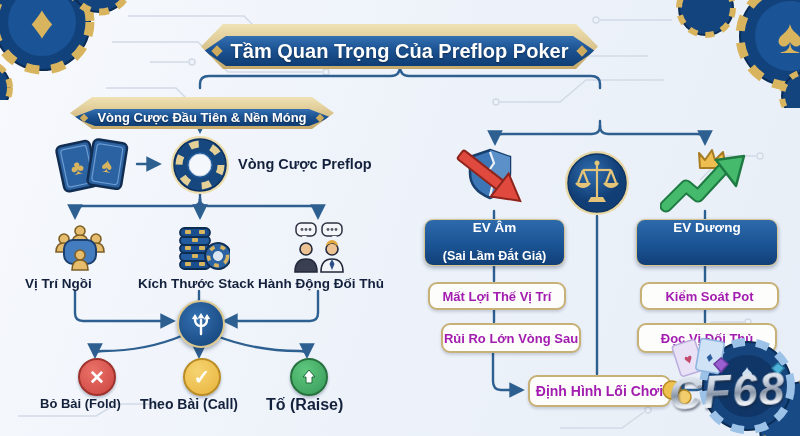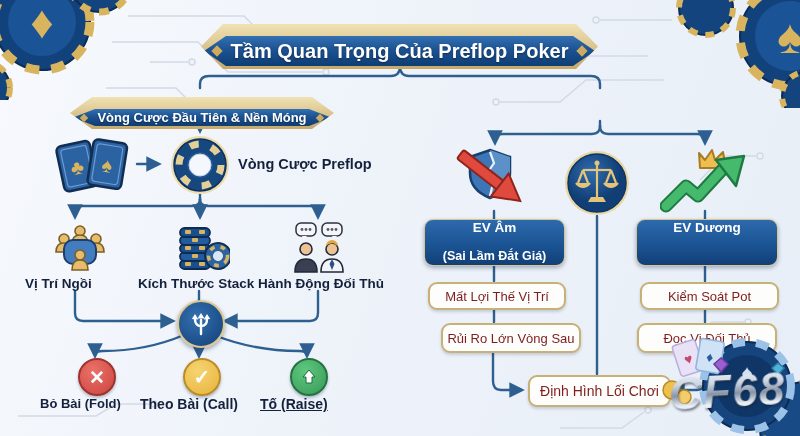--- a/index.html
+++ b/index.html
@@ -25,21 +25,21 @@
     background:linear-gradient(180deg,#2d6aac 0%,#1b5494 55%,#113f78 100%);
     box-shadow:0 2px 4px rgba(20,40,80,.35);
     display:flex;flex-direction:column;align-items:center;justify-content:space-between;
     color:#fff;font-weight:bold;line-height:1.25;}
   .navybox .l1{font-size:13.5px;}
   .navybox .l2{font-size:12.5px;}
   
   .whitebox{position:absolute;border-radius:9px;border:2px solid #c8b176;
     background:#fdfdfb;box-shadow:0 2px 3px rgba(20,40,80,.18);
     display:flex;align-items:center;justify-content:center;
-    color:#7f1d1d;font-weight:normal;font-size:13px;white-space:nowrap;}
+    color:#a21caf;font-weight:bold;font-size:13px;white-space:nowrap;}
   .lbl{position:absolute;color:#14213c;font-weight:bold;white-space:nowrap;}
   .circle-badge{position:absolute;border-radius:50%;display:flex;align-items:center;justify-content:center;}
 </style>
 </head>
 <body>
 
 <div id="canvas">
 
   <svg class="abs" style="left:0;top:0;" width="800" height="436">
     <g fill="none" stroke="#d2dae6" stroke-width="1.5">
@@ -276,21 +276,21 @@
   <div class="circle-badge" style="left:78px;top:358px;width:34px;height:34px;background:radial-gradient(circle at 38% 32%,#ea7168,#cc4540);border:2px solid #9e322c;color:#fff;font-size:19px;font-weight:bold;box-shadow:0 2px 3px rgba(20,40,80,.3);">✕</div>
   <div class="circle-badge" style="left:183px;top:358px;width:34px;height:34px;background:radial-gradient(circle at 38% 32%,#f6d472,#e8b33b);border:2px solid #b98c26;color:#fff;font-size:20px;font-weight:bold;box-shadow:0 2px 3px rgba(20,40,80,.3);">✓</div>
   <div class="circle-badge" style="left:290px;top:358px;width:34px;height:34px;background:radial-gradient(circle at 38% 32%,#5ec77e,#379a58);border:2px solid #27713f;box-shadow:0 2px 3px rgba(20,40,80,.3);">
     <svg width="18" height="18" viewBox="0 0 18 18">
       <path d="M9,2 L15,9 H12 V15 H6 V9 H3 Z" fill="#ffffff" stroke="#1e6b39" stroke-width="1"></path>
     </svg>
   </div>
 
   <div class="lbl" style="left:40px;top:396px;width:110px;font-size:13px;">Bỏ Bài (Fold)</div>
   <div class="lbl" style="left:140px;top:396px;width:120px;font-size:14px;">Theo Bài (Call)</div>
-  <div class="lbl" style="left:260px;top:396px;width:110px;font-size:14px;text-decoration:underline;">Tố (Raise)</div>
+  <div class="lbl" style="left:266px;top:396px;width:110px;font-size:16px;">Tố (Raise)</div>
 
   <svg class="abs" style="left:444px;top:146px;" width="92" height="70" viewBox="0 0 92 70">
     <g>
       <path d="M46,4 L66,11 V27 Q66,44 46,52 Q26,44 26,27 V11 Z" fill="#3c76b6" stroke="#173f6e" stroke-width="2.5"></path>
       <path d="M46,4 L66,11 V27 Q66,44 46,52 L49,36 L42,30 L50,18 Z" fill="#5b90c8" stroke="none"></path>
       <path d="M46,6 L50,17 L42,29 L49,37 L46,50" fill="none" stroke="#eaf1f8" stroke-width="2.2"></path>
     </g>
     <g transform="rotate(38 46 32)">
       <rect x="8" y="26" width="52" height="11" rx="2" fill="#e04a3e" stroke="#8e241c" stroke-width="2"></rect>
       <path d="M58,17 L84,31.5 L58,46 Z" fill="#e04a3e" stroke="#8e241c" stroke-width="2"></path>

